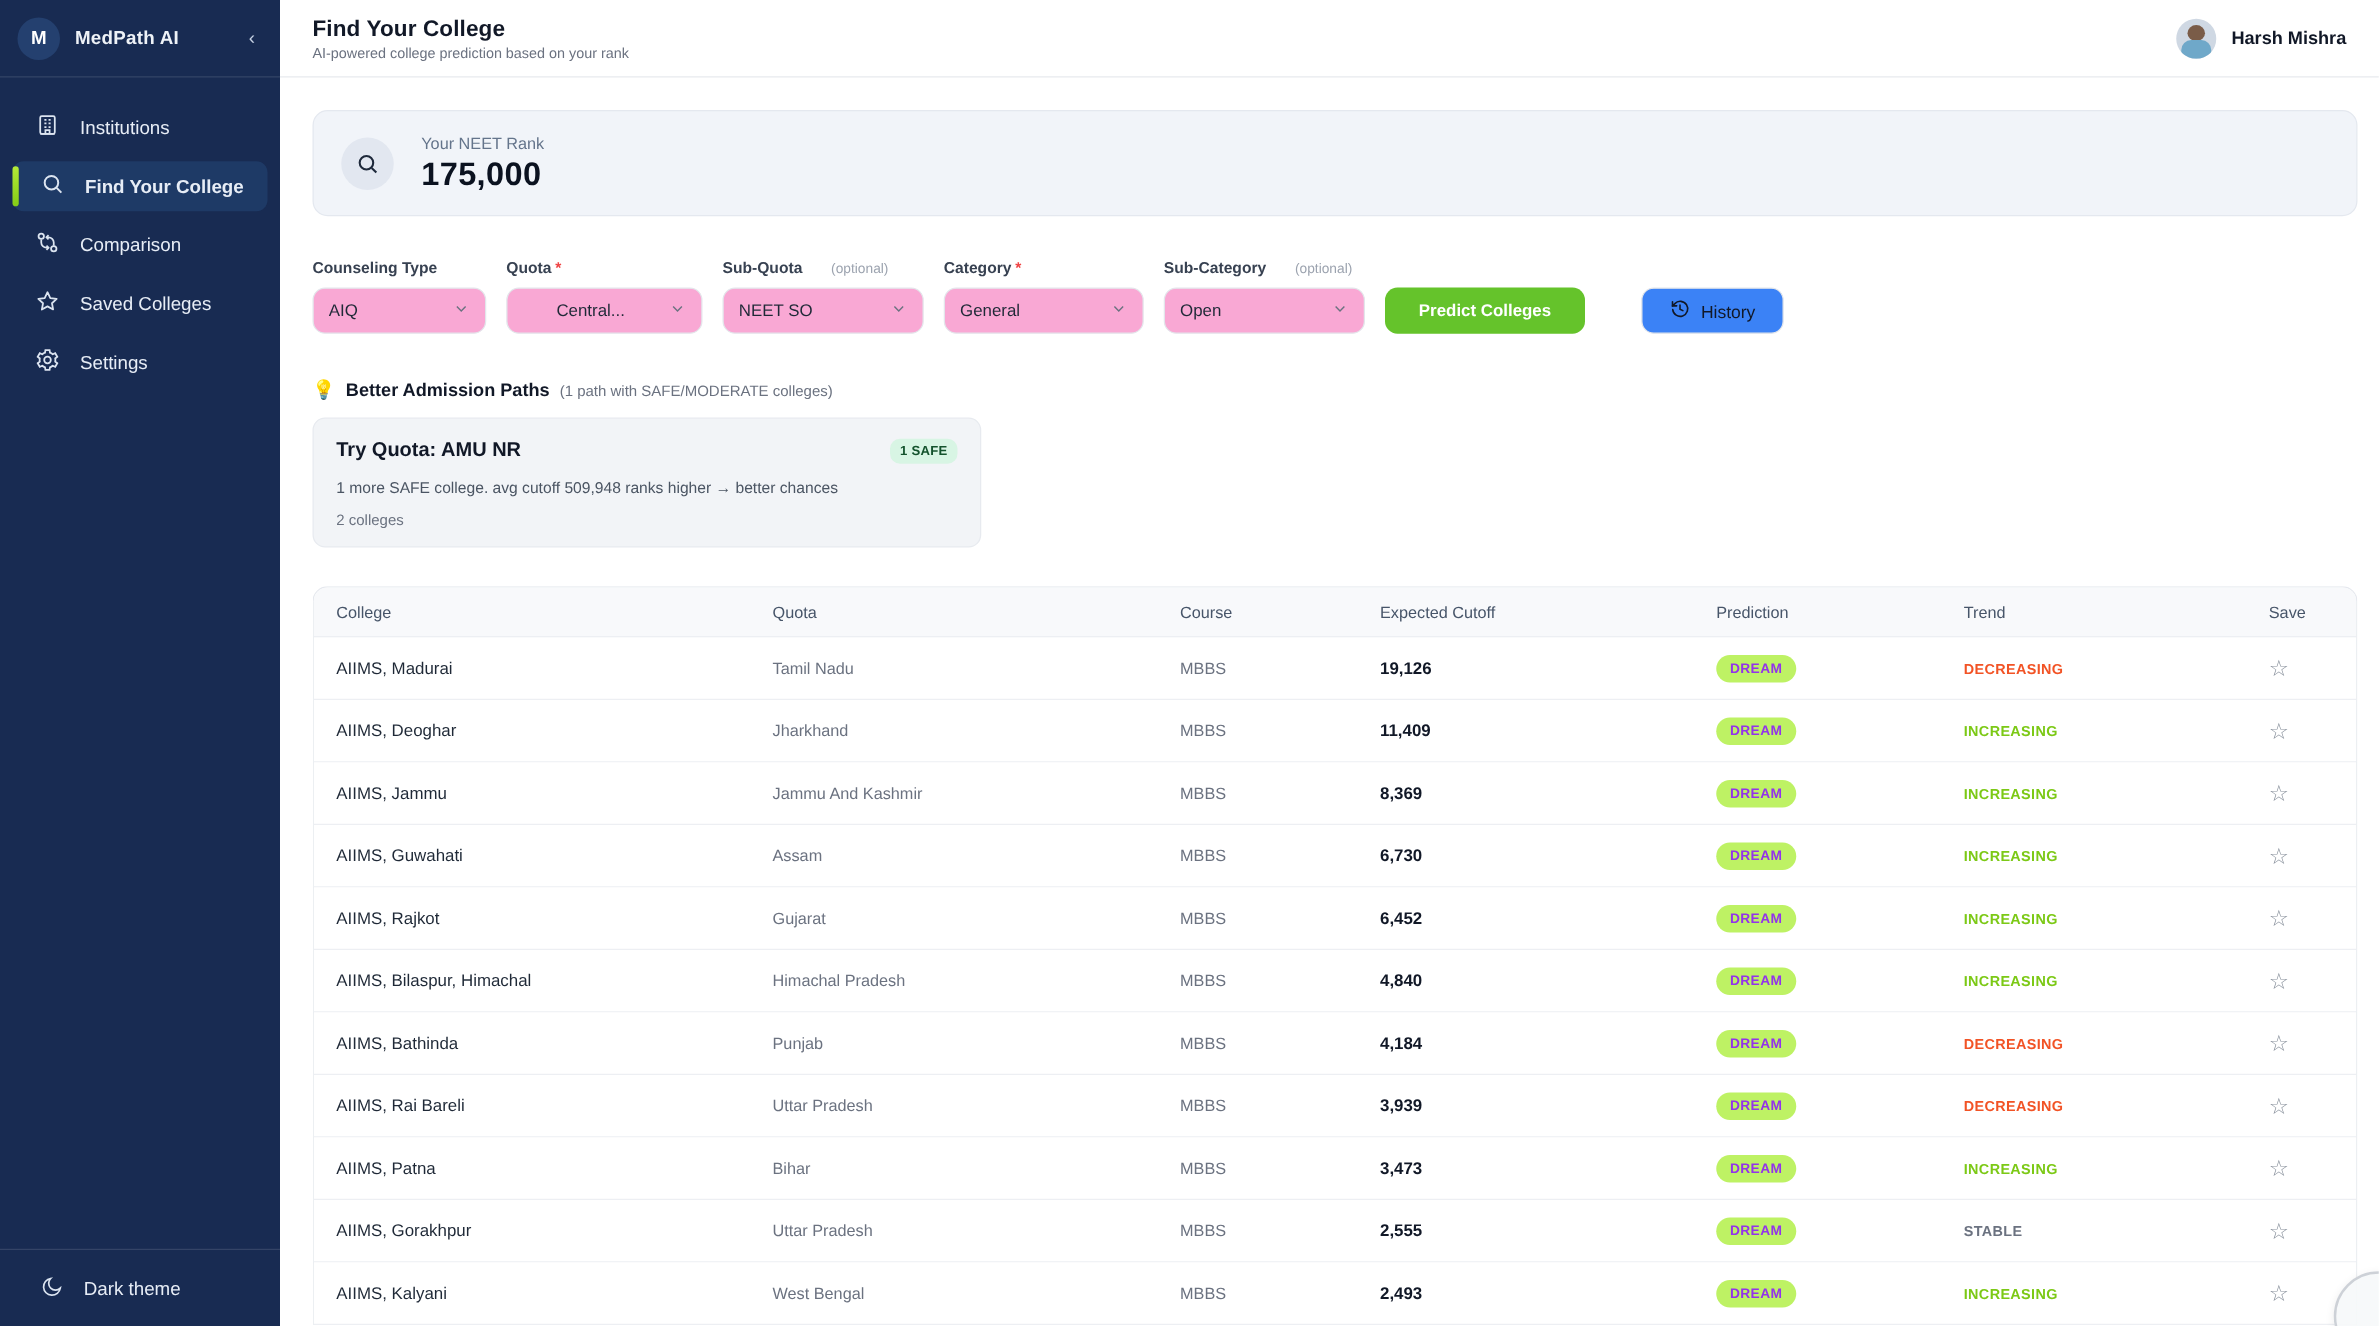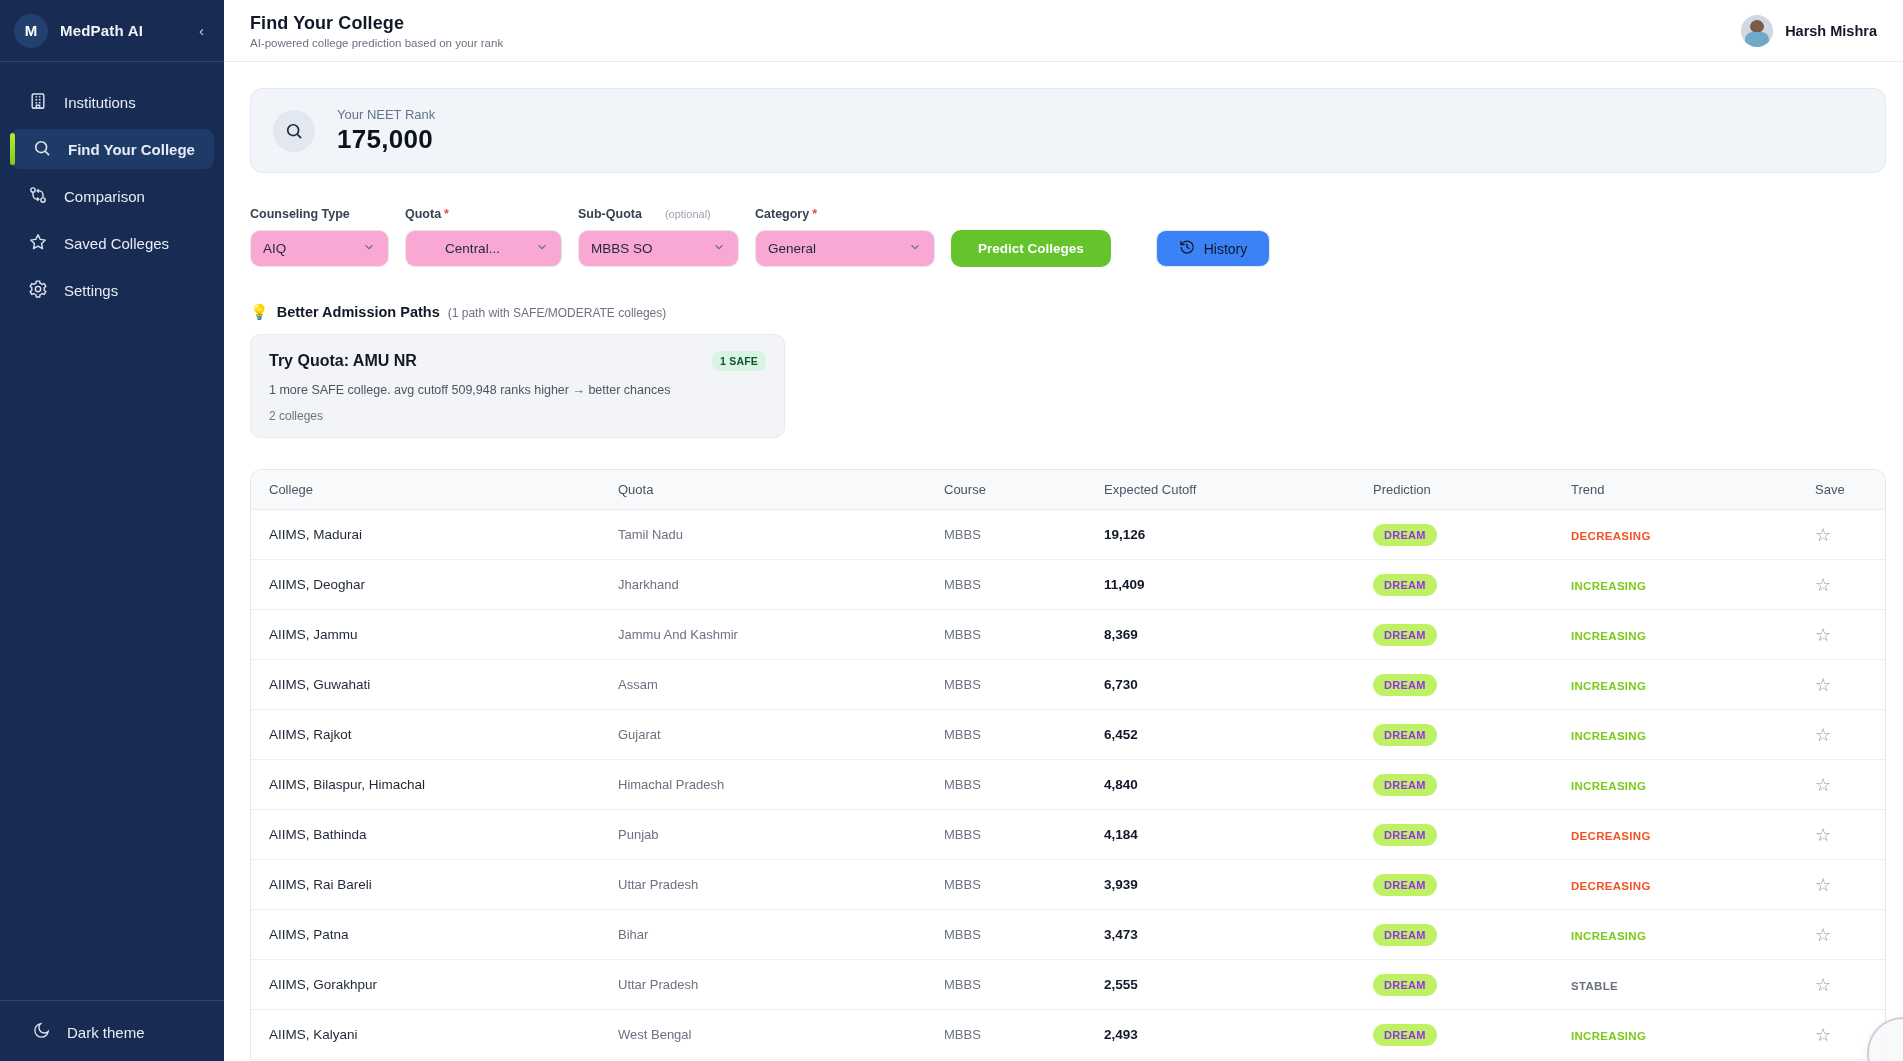--- a/index.html
+++ b/index.html
@@ -55,21 +55,21 @@
   .filters { display:flex; gap:16px; margin-top:34px; align-items:flex-end; }
   .f-group { display:flex; flex-direction:column; }
   .f-label { font-size:12.5px; color:#374151; font-weight:600; margin-bottom:9px; }
   .f-label .req { color:#ef4444; margin-left:3px; }
   .f-label .opt { color:#9ca3af; font-weight:400; font-size:11px; margin-left:20px; }
   .select { height:37px; border:1px solid #e3e6eb; border-radius:10px; background:#f9a8d4;
     display:flex; align-items:center; padding:0 12px; font-size:13.5px; color:#1f2937; cursor:pointer; }
   .select .val { flex:1; white-space:nowrap; overflow:hidden; }
   .select.center .val { text-align:center; }
   .select svg { width:14px; height:14px; stroke:#6b7280; margin-left:8px; }
-  .w139{width:139px}.w157{width:157px}.w161{width:161px}.w160{width:180px}
+  .w139{width:139px}.w157{width:157px}.w161{width:161px}.w160{width:160px}
   .btn-predict { height:37px; width:160px; border:none; border-radius:10px; background:#65c32b;
     color:#fff; font-weight:700; font-size:13.5px; cursor:pointer; font-family:inherit; }
   .btn-history { height:37px; width:114px; border:1px solid #e2e5ea; border-radius:10px; background:#3b82f6;
     display:flex; align-items:center; justify-content:center; gap:9px; font-size:14px; color:#111827;
     cursor:pointer; font-family:inherit;margin-left:29px; }
   .btn-history svg { width:16px; height:16px; stroke:#111827; }
 
   
   .paths-head { display:flex; align-items:baseline; gap:8px; margin-top:36px; }
   .paths-bulb { font-size:15px; }
@@ -227,30 +227,39 @@
           <div class="select w157 center">
             <span class="val">Central...</span>
             <span><svg viewBox="0 0 24 24" fill="none" stroke-width="2">
                   <path d="M6 9l6 6 6-6"></path>
                 </svg></span>
           </div>
         </div>
         <div class="f-group">
           <div class="f-label"><span>Sub-Quota</span><span class="req"></span><span class="opt">(optional)</span></div>
           <div class="select w161">
-            <span class="val">MBBS SO</span>
+            <span class="val">NEET SO</span>
             <span><svg viewBox="0 0 24 24" fill="none" stroke-width="2">
                   <path d="M6 9l6 6 6-6"></path>
                 </svg></span>
           </div>
         </div>
         <div class="f-group">
           <div class="f-label"><span>Category</span><span class="req">*</span><span class="opt"></span></div>
           <div class="select w160">
             <span class="val">General</span>
+            <span><svg viewBox="0 0 24 24" fill="none" stroke-width="2">
+                  <path d="M6 9l6 6 6-6"></path>
+                </svg></span>
+          </div>
+        </div>
+        <div class="f-group">
+          <div class="f-label"><span>Sub-Category</span><span class="req"></span><span class="opt">(optional)</span></div>
+          <div class="select w161">
+            <span class="val">Open</span>
             <span><svg viewBox="0 0 24 24" fill="none" stroke-width="2">
                   <path d="M6 9l6 6 6-6"></path>
                 </svg></span>
           </div>
         </div>
         <button class="btn-predict">Predict Colleges</button>
         <button class="btn-history">
           <span><svg viewBox="0 0 24 24" fill="none" stroke-width="1.9" stroke-linecap="round">
                 <path d="M3 3.5v5h5"></path>
                 <path d="M3.3 13a9 9 0 1 0 2.5-7.2L3 8.5"></path>

